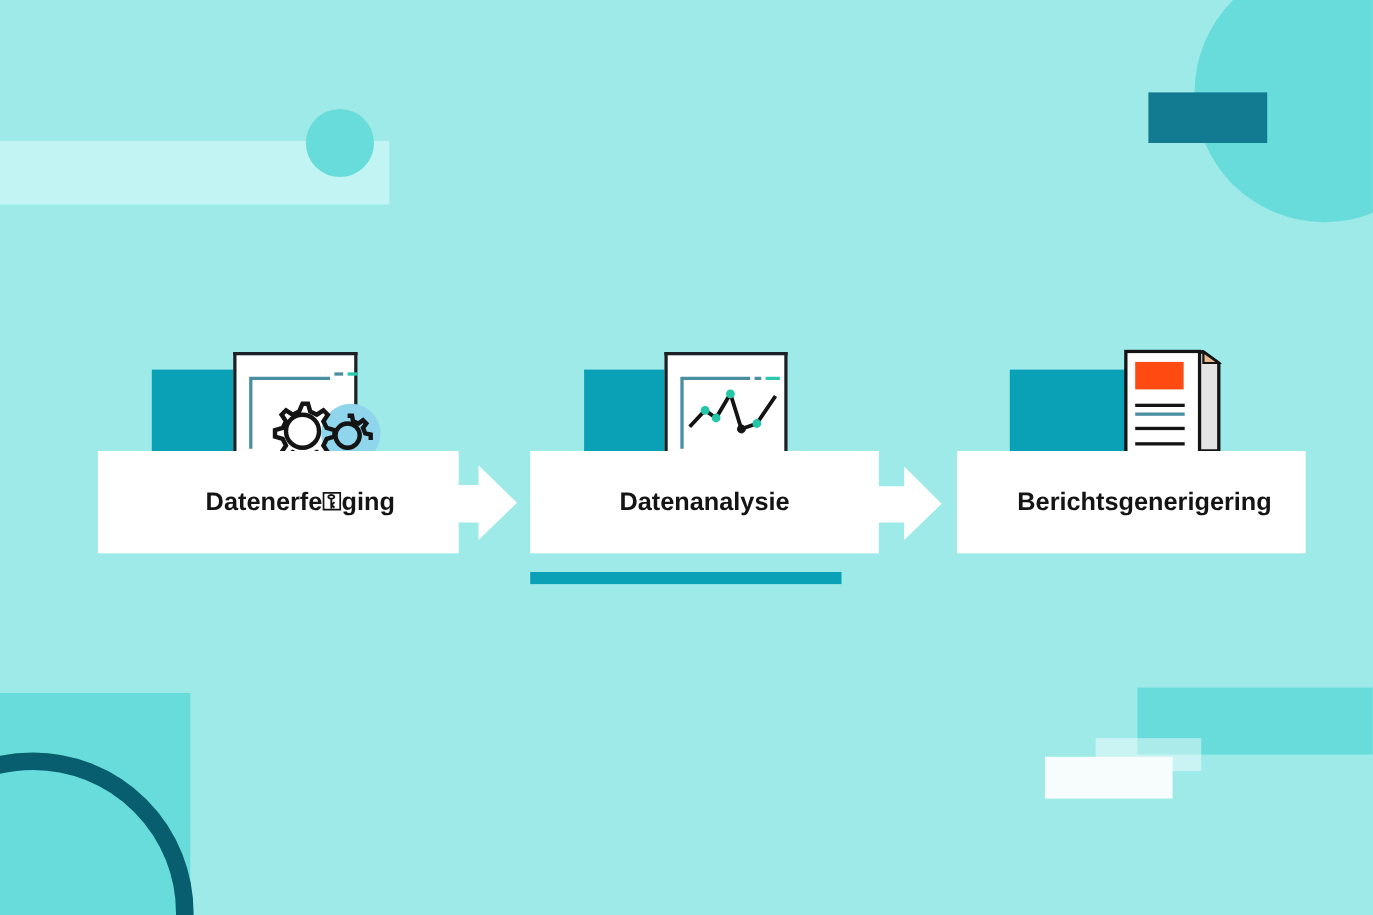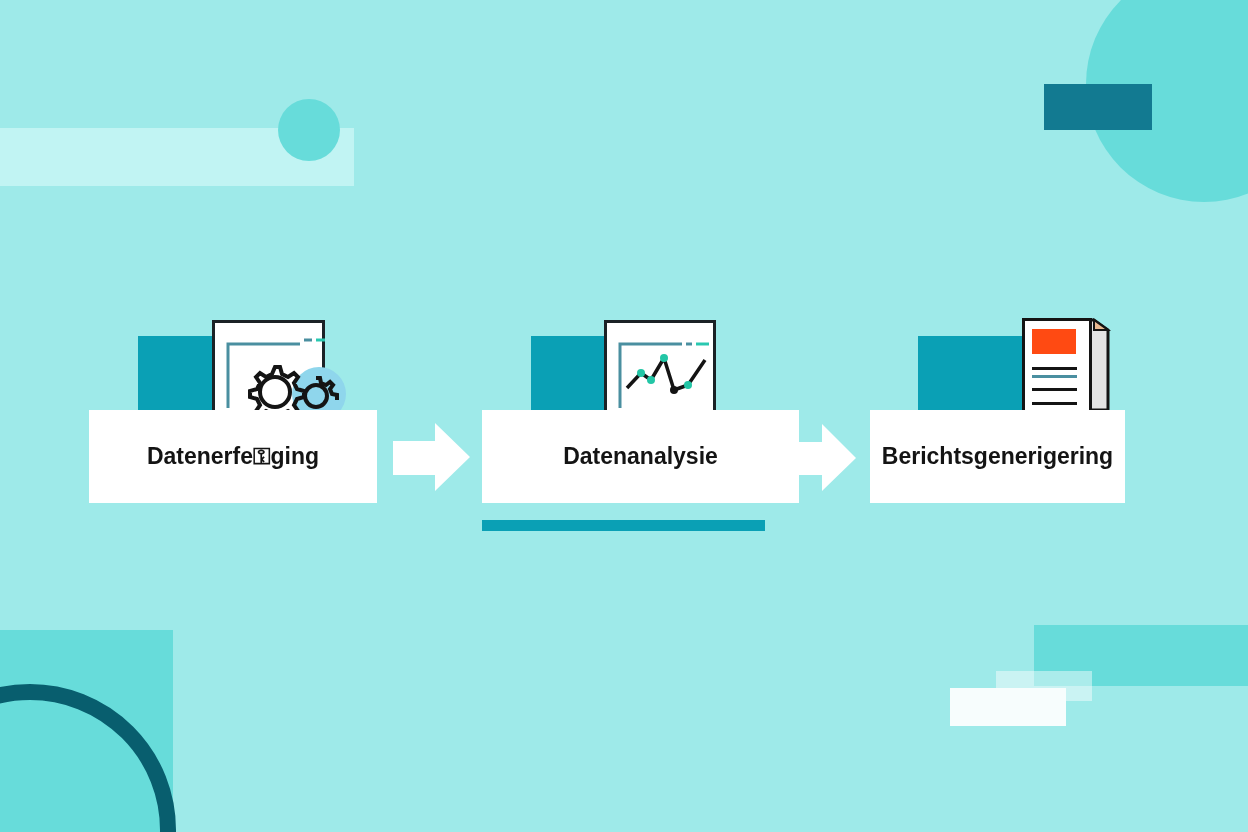--- a/index.html
+++ b/index.html
@@ -36,21 +36,21 @@
       <line x1="104" y1="20" x2="113" y2="20" stroke="#2ac8b0" stroke-width="3"></line>
       <circle cx="107" cy="74" r="27" fill="#8fd6ec"></circle>
       <g fill="none" stroke="#141414" stroke-width="4">
         <circle cx="63" cy="72" r="15"></circle>
         <path d="M63 47 l5 0 2 7 6 3 6-4 4 4-4 6 3 6 7 2 0 6 -7 2 -3 6 4 6 -4 4 -6 -4 -6 3 -2 7 -6 0 -2 -7 -6 -3 -6 4 -4 -4 4 -6 -3 -6 -7 -2 0 -6 7 -2 3 -6 -4 -6 4 -4 6 4 6 -3 z"></path>
         <circle cx="104" cy="76" r="11"></circle>
         <path d="M104 58 l4 0 1 5 5 2 4-3 3 3-3 4 2 5 5 1 0 5"></path>
       </g>
     </svg>
   </div>
-  <div class="card" style="left:89px;width:288px;">
+  <div class="card" style="left:89px;width:288px;padding-left:40px;">
     <span class="card-label">Datenerfe⚿ging</span>
   </div>
 </div>
 
 <svg class="arrow" style="left:393px;top:423px;" width="78" height="68" viewBox="0 0 78 68">
   <polygon points="0,18 42,18 42,0 77,34 42,68 42,52 0,52" fill="#ffffff"></polygon>
 </svg>
 
 <div>
   <div class="tealblock" style="left:531px;top:336px;width:75px;height:74px;"></div>
@@ -82,16 +82,16 @@
   <svg class="abs" style="left:1020px;top:316px;" width="92" height="94" viewBox="0 0 92 94">
     <polygon points="66,4 74,4 88,14 88,94 66,94" fill="#e4e4e4" stroke="#141414" stroke-width="3"></polygon>
     <polygon points="74,4 88,14 74,14" fill="#e8b890" stroke="#141414" stroke-width="2"></polygon>
     <rect x="3.5" y="3.5" width="67" height="92" fill="#ffffff" stroke="#141414" stroke-width="3"></rect>
     <rect x="12" y="13" width="44" height="25" fill="#ff4a12"></rect>
     <rect x="12" y="51" width="45" height="3" fill="#141414"></rect>
     <rect x="12" y="59" width="45" height="3" fill="#4a8fa0"></rect>
     <rect x="12" y="72" width="45" height="3" fill="#141414"></rect>
     <rect x="12" y="86" width="45" height="3" fill="#141414"></rect>
   </svg>
-  <div class="card" style="left:870px;width:255px;">
+  <div class="card" style="left:870px;width:293px;padding-left:24px;">
     <span class="card-label">Berichtsgenerigering</span>
   </div>
 </div>
 
 </body></html>

